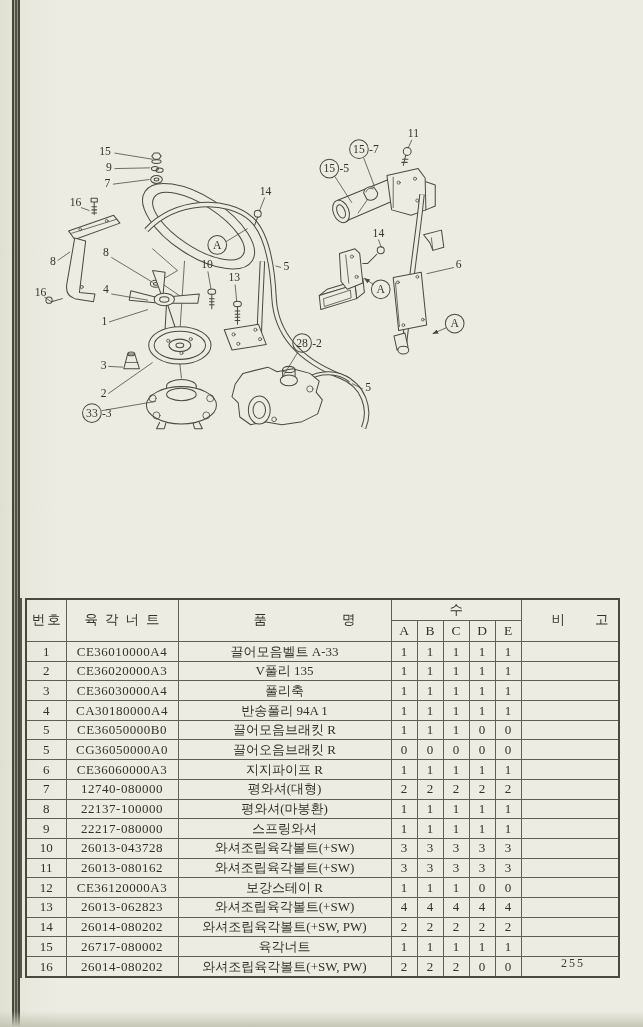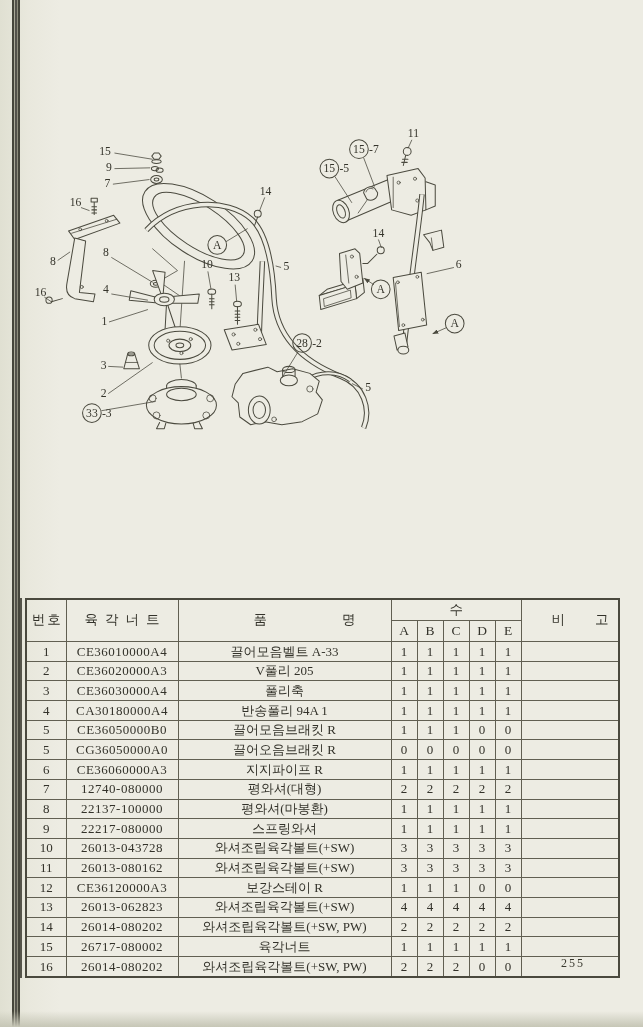--- a/index.html
+++ b/index.html
@@ -342,21 +342,21 @@
             <td>1</td>
             <td>1</td>
             <td>1</td>
             <td>1</td>
             <td>1</td>
             <td></td>
           </tr>
           <tr>
             <td>2</td>
             <td class="pn-cell">CE36020000A3</td>
-            <td class="name-cell">V풀리 205</td>
+            <td class="name-cell">V풀리 135</td>
             <td>1</td>
             <td>1</td>
             <td>1</td>
             <td>1</td>
             <td>1</td>
             <td></td>
           </tr>
           <tr>
             <td>3</td>
             <td class="pn-cell">CE36030000A4</td>

